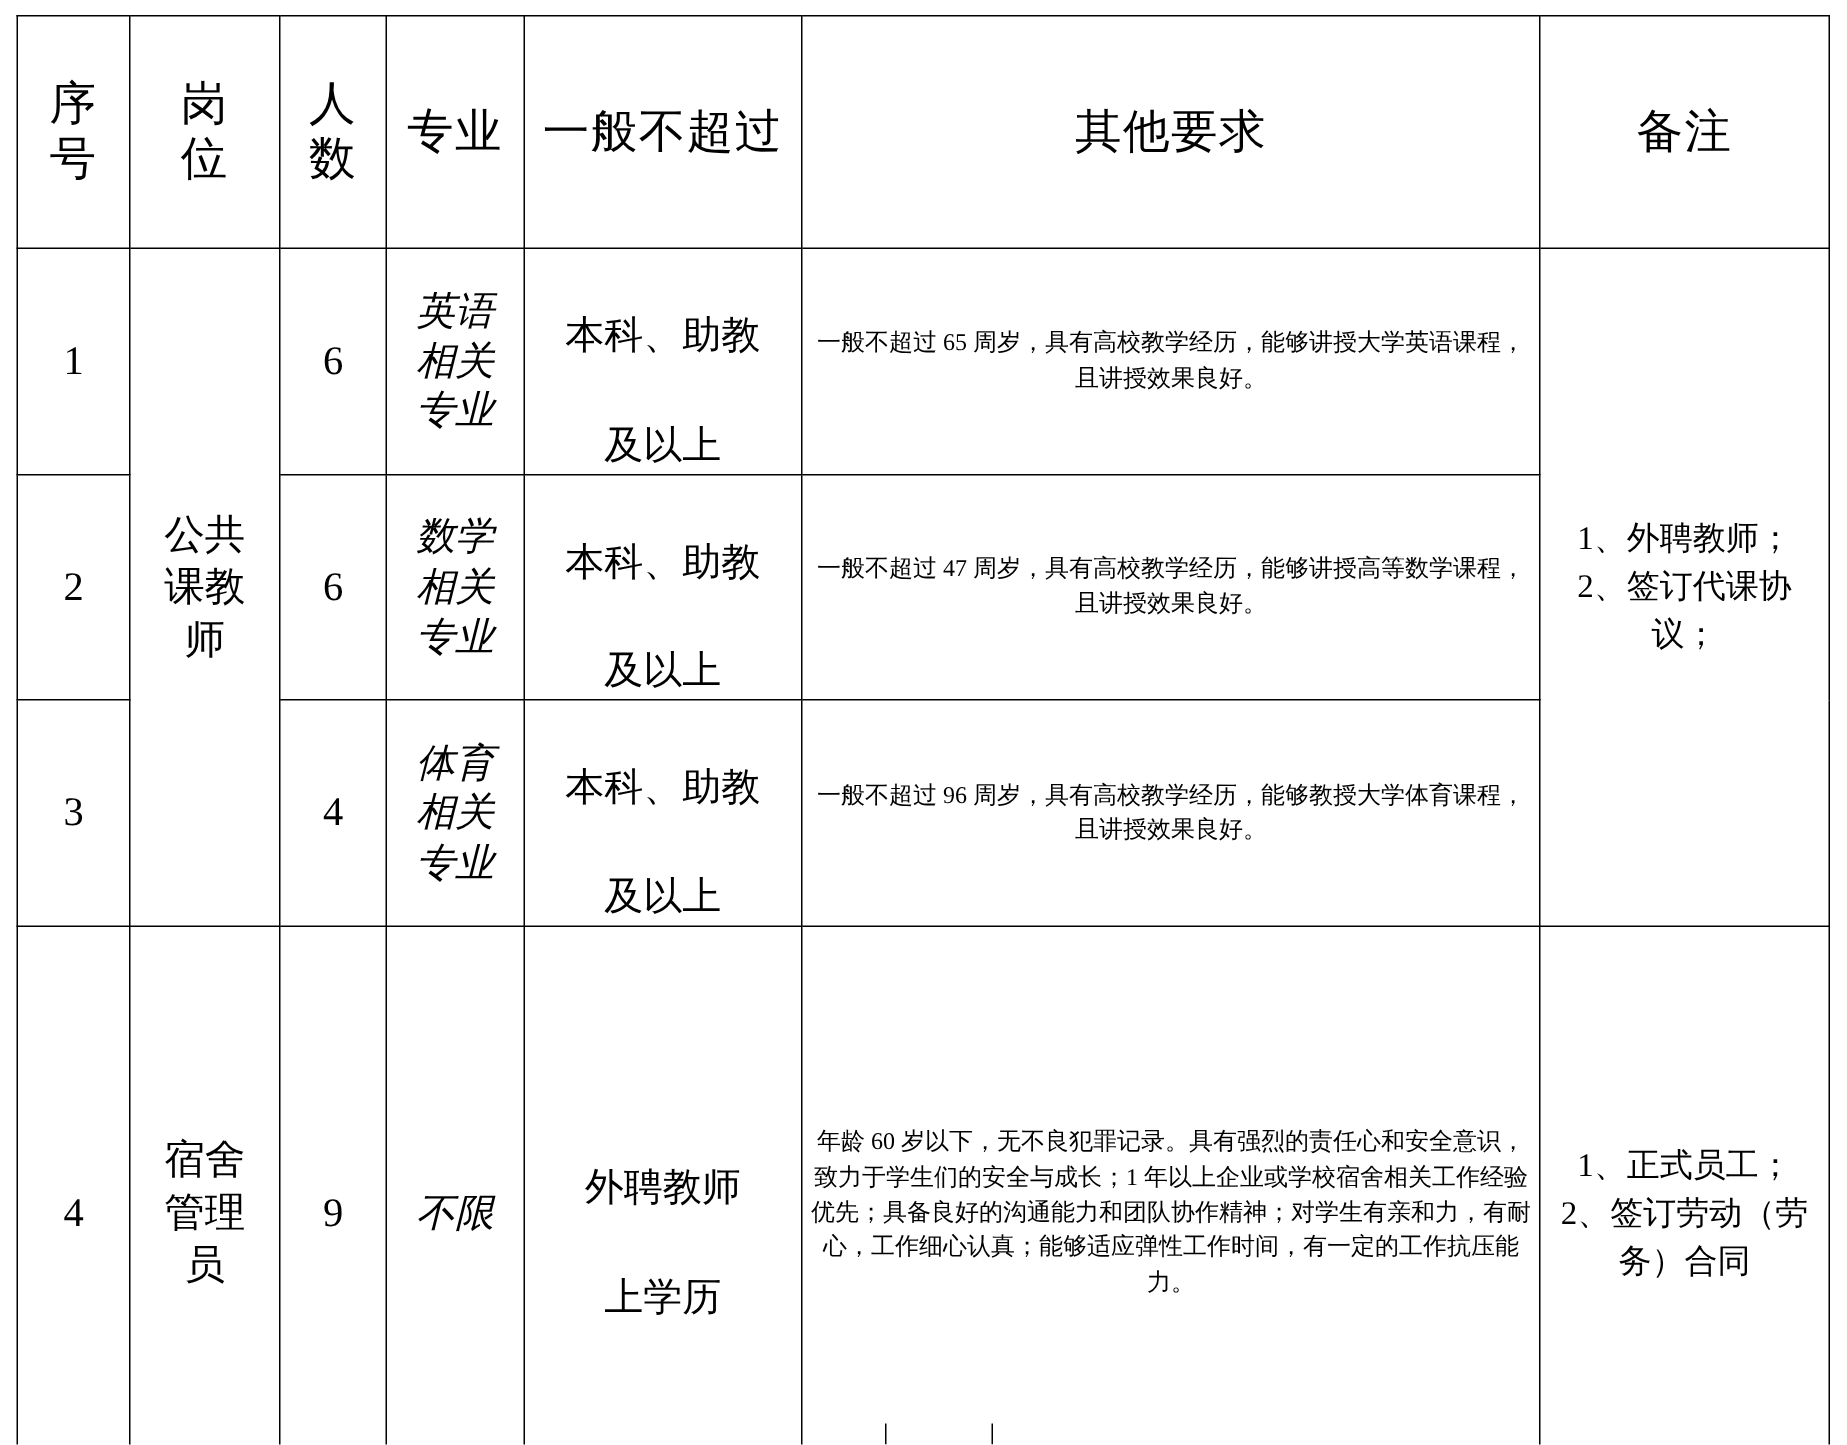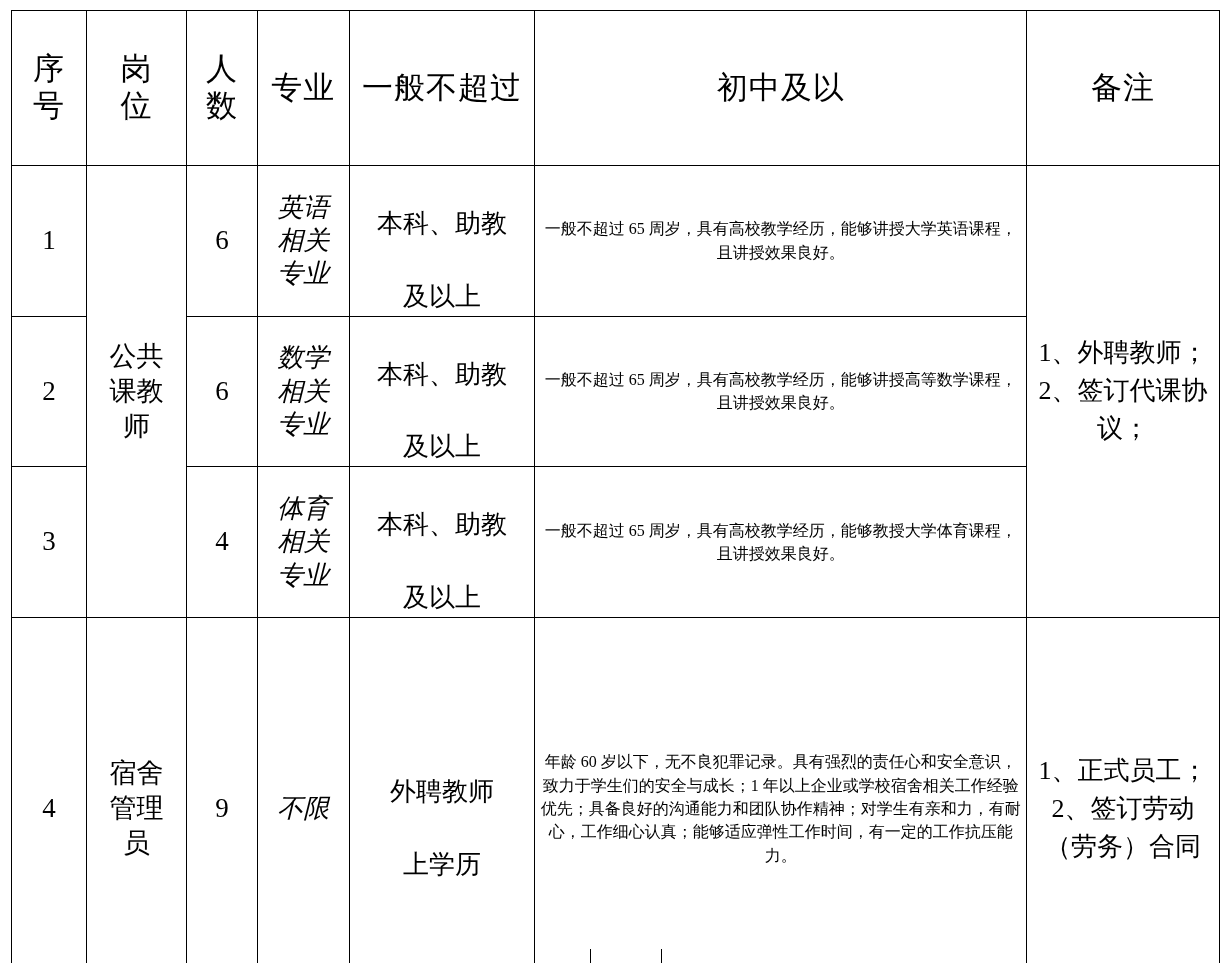--- a/index.html
+++ b/index.html
@@ -90,21 +90,21 @@
   }
   .cell-edu span { display: block; margin-top: 39px; }
   .cell-req {
     font-size: 16px;
     line-height: 1.46;
     text-align: left;
     padding-left: 8px;
     padding-right: 6px;
   }
   .cell-note {
-    font-size: 26px;
+    font-size: 22px;
     line-height: 1.46;
     text-align: left;
     padding-left: 8px;
     padding-right: 4px;
   }
   tr.r1 td, tr.r2 td, tr.r3 td { height: 142px; }
   tr.r4 td { height: 378px; }
   .bottom-stub {
     position: absolute;
     left: 590px;
@@ -145,21 +145,21 @@
           </span>
         </td>
         <td class="narrow">
           <span class="vert-stack">
             <span>人</span>
             <span>数</span>
           </span>
         </td>
         <td>专业</td>
         <td>一般不超过</td>
-        <td>初中及以</td>
+        <td>其他要求</td>
         <td>备注</td>
       </tr>
 
       <tr class="r1">
         <td class="cell-seq">1</td>
         <td class="cell-post" rowspan="3">
           <span>公共</span>
           <span>课教</span>
           <span>师</span>
         </td>
@@ -183,36 +183,36 @@
         <td class="cell-num">6</td>
         <td class="cell-major">
           <span>数学</span>
           <span>相关</span>
           <span>专业</span>
         </td>
         <td class="cell-edu">
           <span>本科、助教</span>
           <span>及以上</span>
         </td>
-        <td class="cell-req">一般不超过 65 周岁，具有高校教学经历，能够讲授高等数学课程，且讲授效果良好。</td>
+        <td class="cell-req">一般不超过 47 周岁，具有高校教学经历，能够讲授高等数学课程，且讲授效果良好。</td>
       </tr>
 
       <tr class="r3">
         <td class="cell-seq">3</td>
         <td class="cell-num">4</td>
         <td class="cell-major">
           <span>体育</span>
           <span>相关</span>
           <span>专业</span>
         </td>
         <td class="cell-edu">
           <span>本科、助教</span>
           <span>及以上</span>
         </td>
-        <td class="cell-req">一般不超过 65 周岁，具有高校教学经历，能够教授大学体育课程，且讲授效果良好。</td>
+        <td class="cell-req">一般不超过 96 周岁，具有高校教学经历，能够教授大学体育课程，且讲授效果良好。</td>
       </tr>
 
       <tr class="r4">
         <td class="cell-seq">4</td>
         <td class="cell-post">
           <span>宿舍</span>
           <span>管理</span>
           <span>员</span>
         </td>
         <td class="cell-num">9</td>

